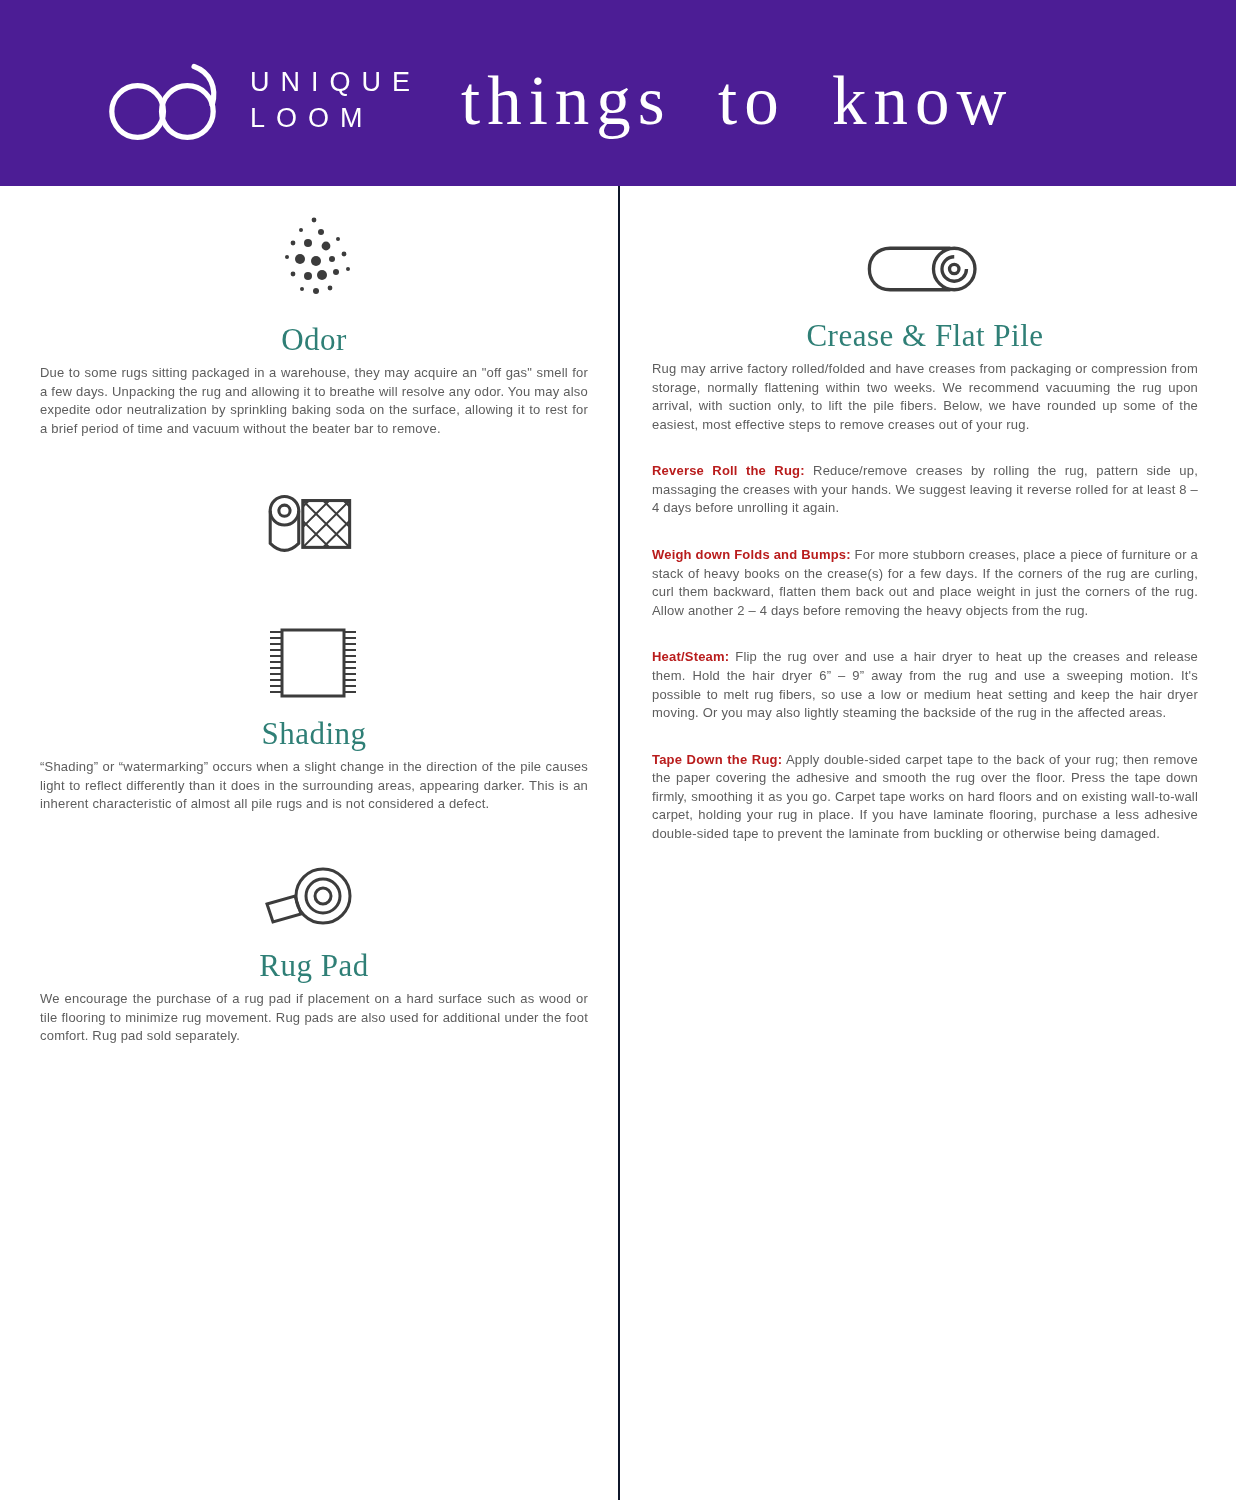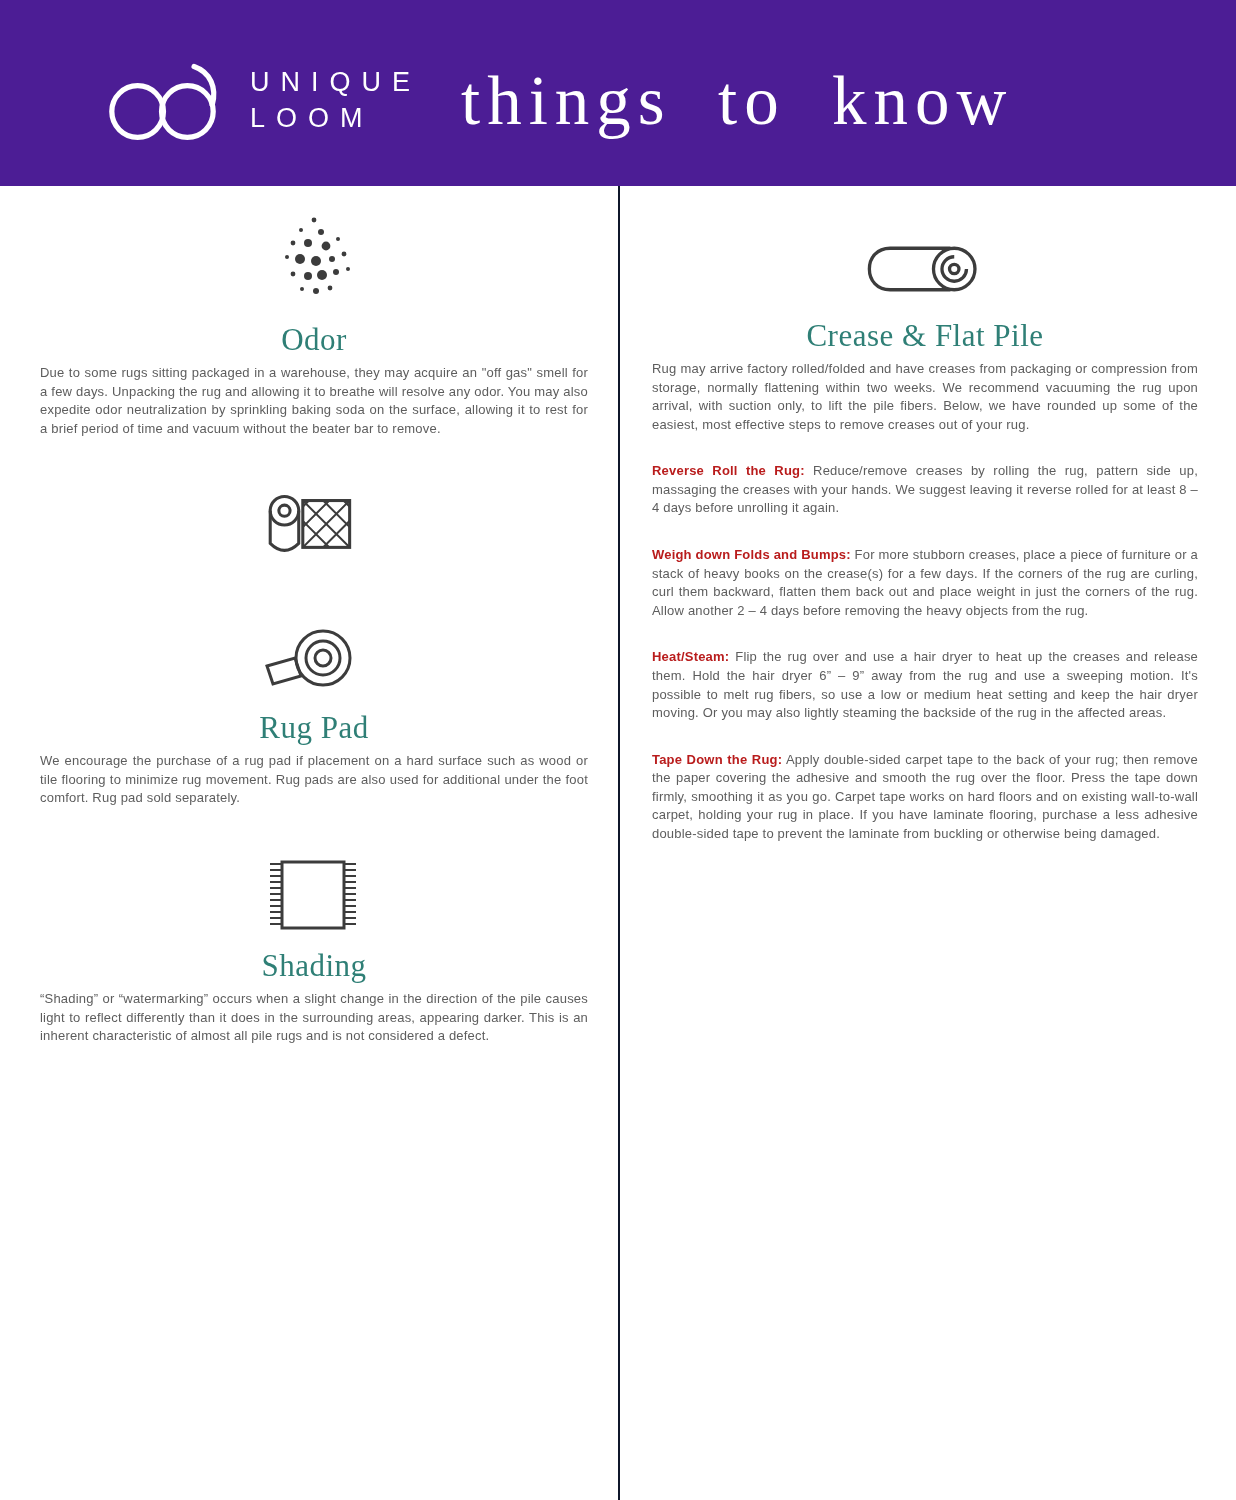--- a/index.html
+++ b/index.html
@@ -136,52 +136,52 @@
           </g>
           <ellipse cx="26" cy="30" rx="14" ry="14" fill="#ffffff" class="ln" stroke="#3c3c3c" stroke-width="3"></ellipse>
           <circle cx="26" cy="30" r="5.5" class="ln" stroke-width="3"></circle>
           <path d="M12,30 L12,62 Q26,76 40,62 L40,30" fill="#ffffff" class="ln" stroke-width="3"></path>
         </svg>
       </div>
     </div>
 
     <div class="section">
       <div class="icon-row">
-        <svg class="ic-tape" viewBox="0 0 110 80">
-          <path d="M8,46 L36,38 L42,56 L14,64 Z" fill="#ffffff" class="ln" stroke-width="3"></path>
-          <circle cx="64" cy="38" r="27" fill="#ffffff" class="ln" stroke-width="3"></circle>
-          <circle cx="64" cy="38" r="17" class="ln" stroke-width="3"></circle>
-          <circle cx="64" cy="38" r="8" class="ln" stroke-width="3"></circle>
-        </svg>
-      </div>
-      <h2 class="section-heading">Rug Pad</h2>
-      <p class="body-text">We encourage the purchase of a rug pad if placement on a hard surface such as wood or tile flooring to minimize rug movement. Rug pads are also used for additional under the foot comfort. Rug pad sold separately.</p>
-    </div>
-
-    <div class="section">
-      <div class="icon-row">
         <svg class="ic-shade" viewBox="0 0 112 84">
           <defs>
             <linearGradient id="shadeGrad" x1="0" y1="0" x2="1" y2="0">
               <stop offset="0" stop-color="#8f8f8f"></stop>
               <stop offset="0.55" stop-color="#e6e6e6"></stop>
               <stop offset="1" stop-color="#ffffff"></stop>
             </linearGradient>
           </defs>
           <rect x="24" y="8" width="62" height="66" fill="url(#shadeGrad)" class="ln" stroke-width="3"></rect>
           <g class="ln" stroke-width="1.8">
             <path d="M12,10 H24 M12,16 H24 M12,22 H24 M12,28 H24 M12,34 H24 M12,40 H24 M12,46 H24 M12,52 H24 M12,58 H24 M12,64 H24 M12,70 H24"></path>
             <path d="M86,10 H98 M86,16 H98 M86,22 H98 M86,28 H98 M86,34 H98 M86,40 H98 M86,46 H98 M86,52 H98 M86,58 H98 M86,64 H98 M86,70 H98"></path>
           </g>
         </svg>
       </div>
       <h2 class="section-heading">Shading</h2>
       <p class="body-text">“Shading” or “watermarking” occurs when a slight change in the direction of the pile causes light to reflect differently than it does in the surrounding areas, appearing darker. This is an inherent characteristic of almost all pile rugs and is not considered a defect.</p>
     </div>
 
+    <div class="section">
+      <div class="icon-row">
+        <svg class="ic-tape" viewBox="0 0 110 80">
+          <path d="M8,46 L36,38 L42,56 L14,64 Z" fill="#ffffff" class="ln" stroke-width="3"></path>
+          <circle cx="64" cy="38" r="27" fill="#ffffff" class="ln" stroke-width="3"></circle>
+          <circle cx="64" cy="38" r="17" class="ln" stroke-width="3"></circle>
+          <circle cx="64" cy="38" r="8" class="ln" stroke-width="3"></circle>
+        </svg>
+      </div>
+      <h2 class="section-heading">Rug Pad</h2>
+      <p class="body-text">We encourage the purchase of a rug pad if placement on a hard surface such as wood or tile flooring to minimize rug movement. Rug pads are also used for additional under the foot comfort. Rug pad sold separately.</p>
+    </div>
+
   </div>
 
   <div class="col col-right">
 
     <div class="section">
       <div class="icon-row">
         <svg class="ic-crease" viewBox="0 0 130 70">
           <path d="M92,13 H28 C14,13 6,23 6,35 C6,47 14,57 28,57 H92" class="ln" stroke-width="3.5"></path>
           <circle cx="96" cy="35" r="22" class="ln" stroke-width="3.5"></circle>
           <path d="M96,22 a13,13 0 1 0 13,13" class="ln" stroke-width="3.5"></path>

